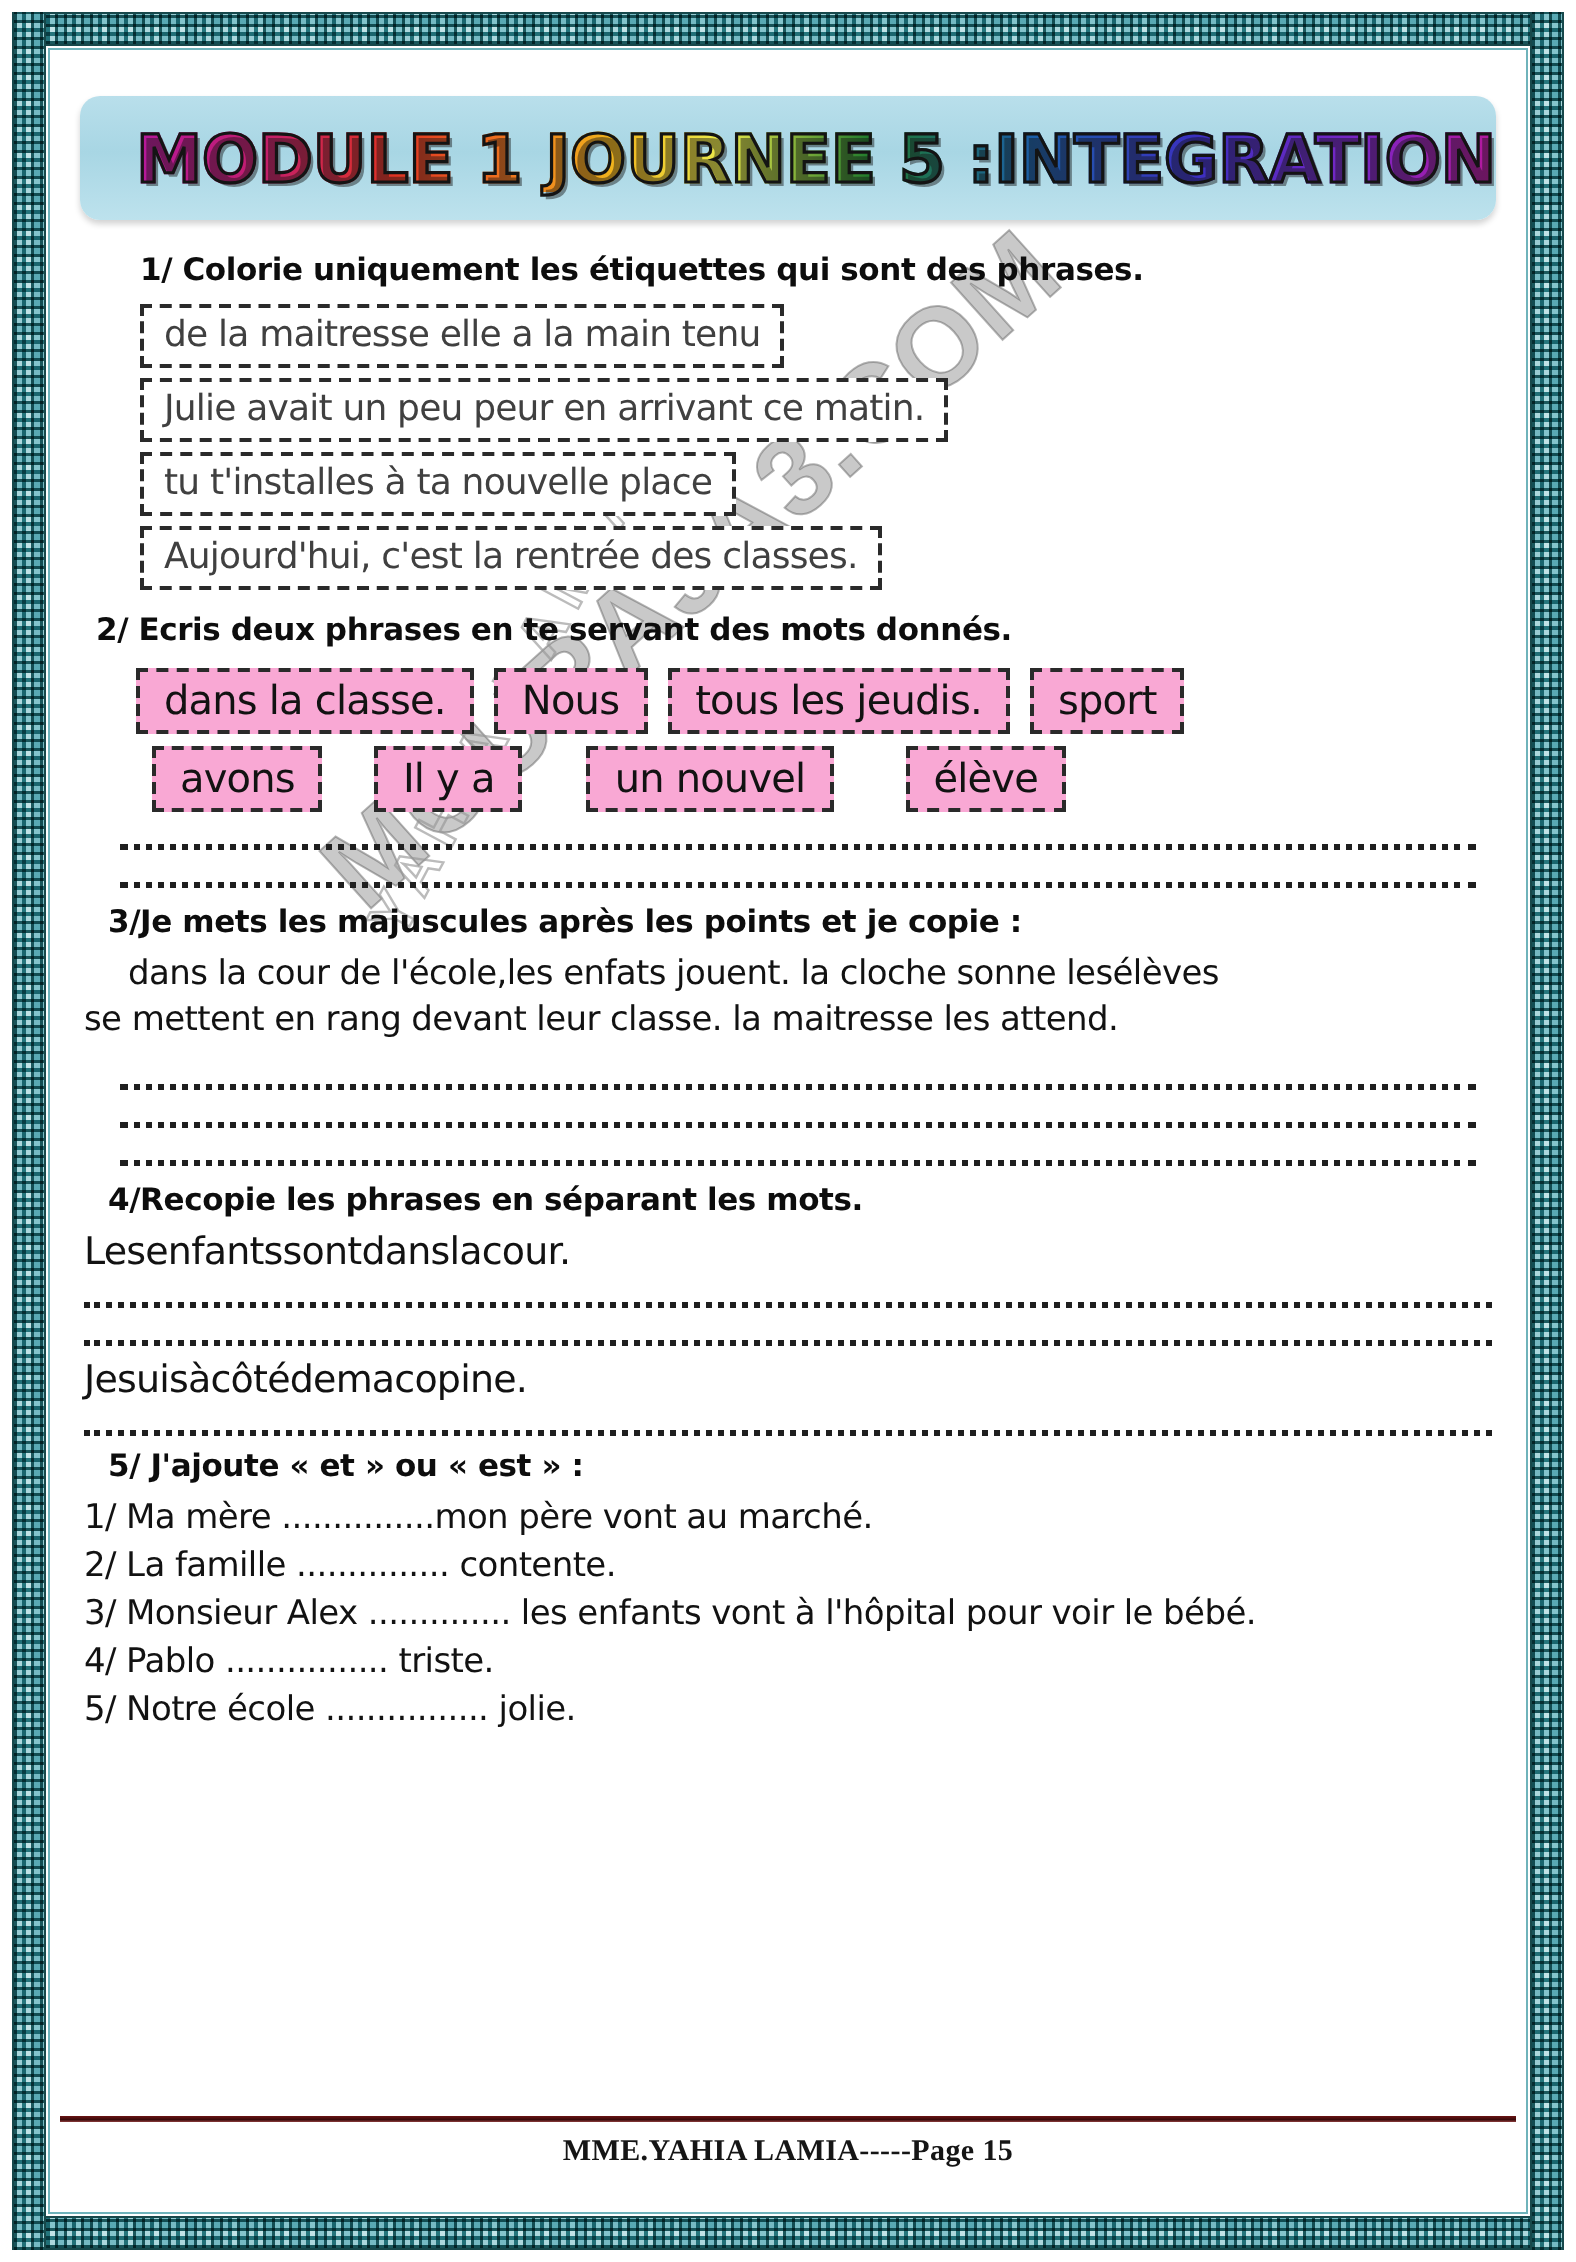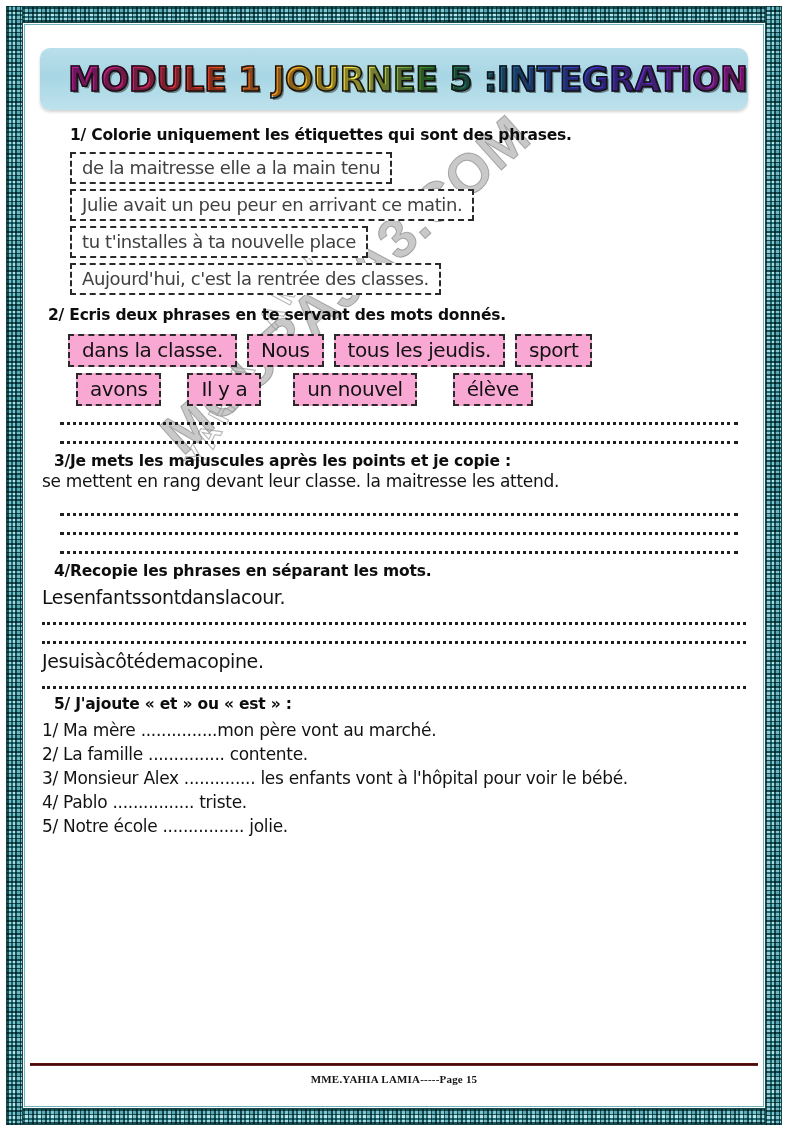--- a/index.html
+++ b/index.html
@@ -233,21 +233,21 @@
   }
   .footer-rule {
     height: 3px;
     background: linear-gradient(180deg, #6b1414 0%, #3a0a0a 60%, #8c3b3b 100%);
     margin: 0 2px;
   }
   .footer-text {
     text-align: center;
     font-family: "Liberation Serif", serif;
     font-weight: bold;
-    font-size: 11px;
+    font-size: 15px;
     color: #151515;
     padding: 7px 0 18px 0;
     letter-spacing: 0.2px;
   }
 </style>
 </head>
 <body>
 
 <div class="page">
 
@@ -302,20 +302,21 @@
           <div class="chip" style="margin-left:26px;">élève</div>
         </div>
 
         <div class="dot-line short"></div>
         <div class="dot-line short"></div>
       </div>
 
       <div style="margin-top:8px;">
         <div class="ex-head" style="margin-left:12px;">3/Je mets les majuscules après les points et je copie :</div>
 
+        <div class="body-text indent" style="margin-top:6px;">dans la cour de l'école,les enfats jouent. la cloche sonne lesélèves</div>
         <div class="body-text">se  mettent en rang devant leur classe. la maitresse les attend.</div>
 
         <div class="dot-line short" style="margin-top:10px;"></div>
         <div class="dot-line short"></div>
         <div class="dot-line short"></div>
       </div>
 
       <div style="margin-top:8px;">
         <div class="ex-head" style="margin-left:12px;">4/Recopie les phrases en séparant les mots.</div>
 

